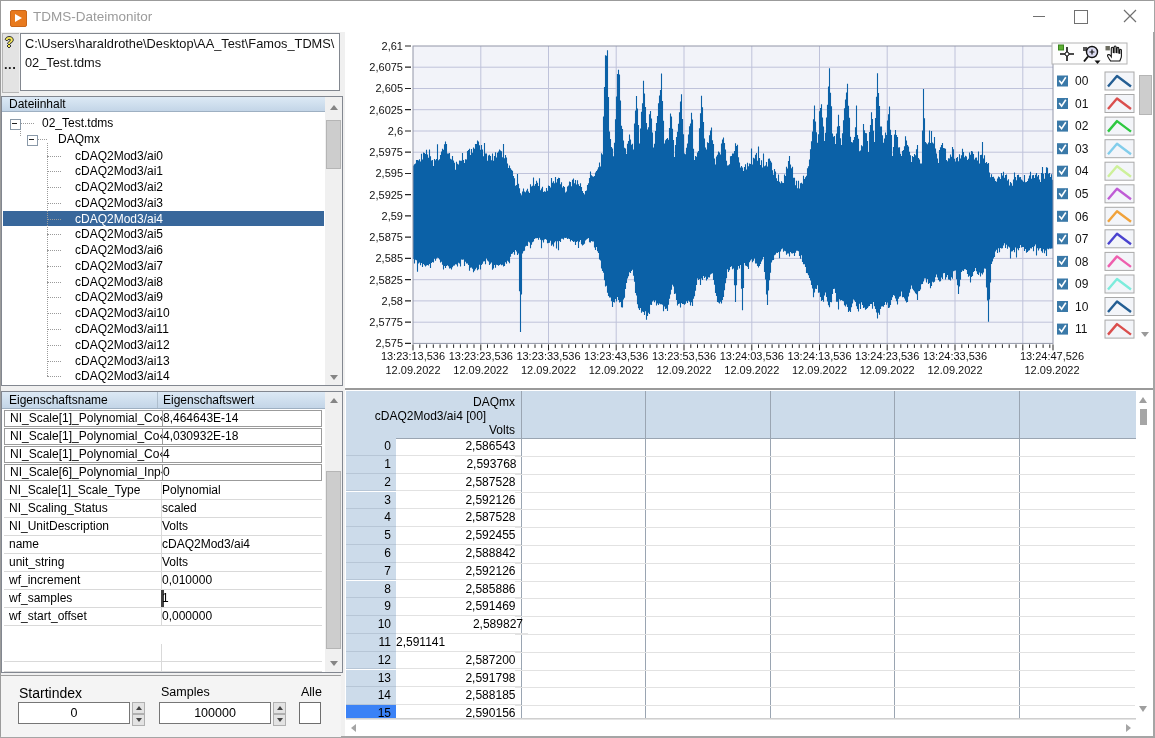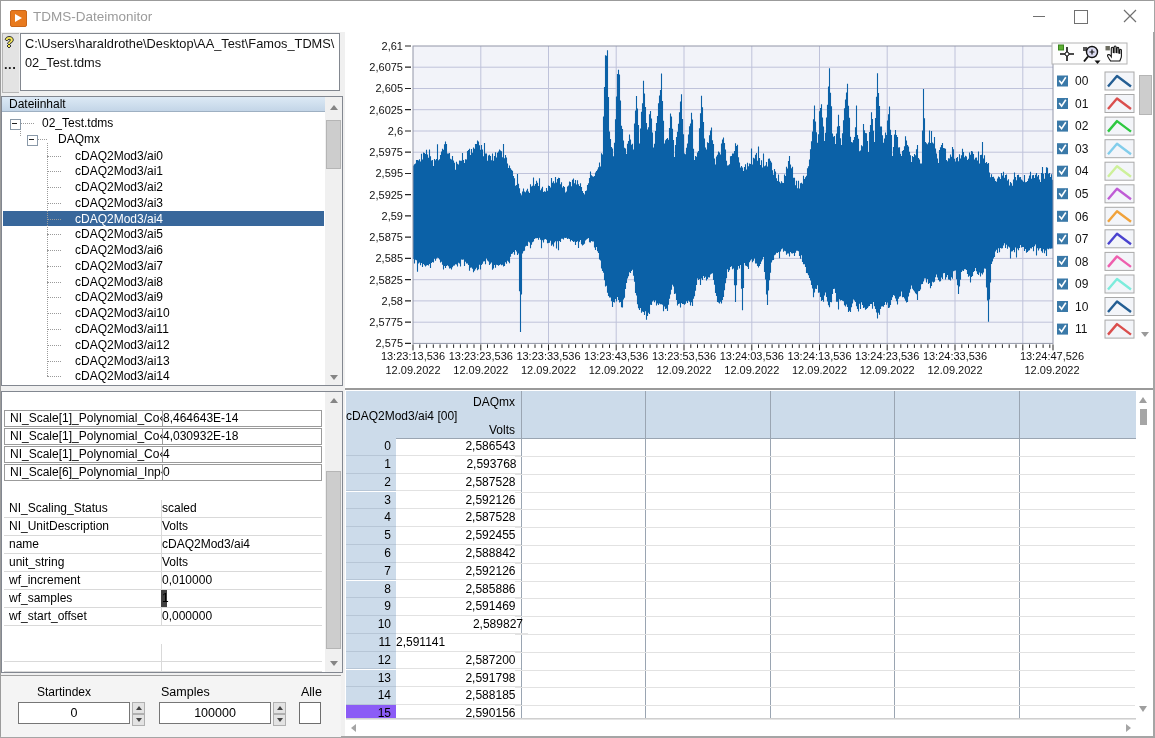--- a/index.html
+++ b/index.html
@@ -81,36 +81,45 @@
     <div style="position:absolute;left:25px;top:38px;width:9px;height:9px;background:#fff;border:1px solid #8a99a8"></div>
     <div style="position:absolute;left:27px;top:42px;width:5px;height:1px;background:#222"></div>
   <div class="sb" style="right:0;top:0;width:17px;bottom:0">
     <div class="arr" style="left:4.5px;top:8px;border-bottom:5px solid #858585;border-left:4px solid transparent;border-right:4px solid transparent"></div>
     <div class="sbthumb" style="left:1px;top:23px;width:13px;height:47px"></div>
     <div class="arr" style="left:4.5px;bottom:5px;border-top:5px solid #858585;border-left:4px solid transparent;border-right:4px solid transparent"></div>
   </div>
 </div>
 
 <div class="panel" style="left:1px;top:391px;width:340px;height:280px;font-size:12px">
+  <div class="bluehdr" style="position:absolute;left:0;top:0;right:0;height:16px;border-bottom:1px solid #9eb0c2">
+    <div style="position:absolute;left:7px;line-height:16px">Eigenschaftsname</div>
+    <div style="position:absolute;left:155px;top:0;bottom:0;width:1px;background:#aebecd"></div>
+    <div style="position:absolute;left:161px;line-height:16px">Eigenschaftswert</div>
+  </div>
   <div style="position:absolute;left:2px;right:20px;top:18px;height:15px;border:1px solid #9b9b9b;background:#fff">
 <div style="position:absolute;left:0;top:0;bottom:0;width:152px;border-right:1px solid #9b9b9b;padding-left:5px;line-height:15px;overflow:hidden;white-space:nowrap">NI_Scale[1]_Polynomial_Co‹</div>
 <div style="position:absolute;left:158px;top:0;line-height:15px;white-space:nowrap">8,464643E-14</div>
     </div>
     <div style="position:absolute;left:2px;right:20px;top:36px;height:15px;border:1px solid #9b9b9b;background:#fff">
 <div style="position:absolute;left:0;top:0;bottom:0;width:152px;border-right:1px solid #9b9b9b;padding-left:5px;line-height:15px;overflow:hidden;white-space:nowrap">NI_Scale[1]_Polynomial_Co‹</div>
 <div style="position:absolute;left:158px;top:0;line-height:15px;white-space:nowrap">4,030932E-18</div>
     </div>
     <div style="position:absolute;left:2px;right:20px;top:54px;height:15px;border:1px solid #9b9b9b;background:#fff">
 <div style="position:absolute;left:0;top:0;bottom:0;width:152px;border-right:1px solid #9b9b9b;padding-left:5px;line-height:15px;overflow:hidden;white-space:nowrap">NI_Scale[1]_Polynomial_Co‹</div>
 <div style="position:absolute;left:158px;top:0;line-height:15px;white-space:nowrap">4</div>
     </div>
     <div style="position:absolute;left:2px;right:20px;top:72px;height:15px;border:1px solid #9b9b9b;background:#fff">
 <div style="position:absolute;left:0;top:0;bottom:0;width:152px;border-right:1px solid #9b9b9b;padding-left:5px;line-height:15px;overflow:hidden;white-space:nowrap">NI_Scale[6]_Polynomial_Inp‹</div>
 <div style="position:absolute;left:158px;top:0;line-height:15px;white-space:nowrap">0</div>
     </div>
+    <div style="position:absolute;left:2px;right:20px;top:90px;height:17px;border-bottom:1px solid #d9d9d9">
+<div style="position:absolute;left:0;top:0;bottom:0;width:152px;border-right:1px solid #d9d9d9;padding-left:5px;line-height:17px;overflow:hidden;white-space:nowrap">NI_Scale[1]_Scale_Type</div>
+<div style="position:absolute;left:158px;top:0;line-height:17px;white-space:nowrap">Polynomial</div>
+    </div>
     <div style="position:absolute;left:2px;right:20px;top:108px;height:17px;border-bottom:1px solid #d9d9d9">
 <div style="position:absolute;left:0;top:0;bottom:0;width:152px;border-right:1px solid #d9d9d9;padding-left:5px;line-height:17px;overflow:hidden;white-space:nowrap">NI_Scaling_Status</div>
 <div style="position:absolute;left:158px;top:0;line-height:17px;white-space:nowrap">scaled</div>
     </div>
     <div style="position:absolute;left:2px;right:20px;top:126px;height:17px;border-bottom:1px solid #d9d9d9">
 <div style="position:absolute;left:0;top:0;bottom:0;width:152px;border-right:1px solid #d9d9d9;padding-left:5px;line-height:17px;overflow:hidden;white-space:nowrap">NI_UnitDescription</div>
 <div style="position:absolute;left:158px;top:0;line-height:17px;white-space:nowrap">Volts</div>
     </div>
     <div style="position:absolute;left:2px;right:20px;top:144px;height:17px;border-bottom:1px solid #d9d9d9">
 <div style="position:absolute;left:0;top:0;bottom:0;width:152px;border-right:1px solid #d9d9d9;padding-left:5px;line-height:17px;overflow:hidden;white-space:nowrap">name</div>
@@ -118,21 +127,21 @@
     </div>
     <div style="position:absolute;left:2px;right:20px;top:162px;height:17px;border-bottom:1px solid #d9d9d9">
 <div style="position:absolute;left:0;top:0;bottom:0;width:152px;border-right:1px solid #d9d9d9;padding-left:5px;line-height:17px;overflow:hidden;white-space:nowrap">unit_string</div>
 <div style="position:absolute;left:158px;top:0;line-height:17px;white-space:nowrap">Volts</div>
     </div>
     <div style="position:absolute;left:2px;right:20px;top:180px;height:17px;border-bottom:1px solid #d9d9d9">
 <div style="position:absolute;left:0;top:0;bottom:0;width:152px;border-right:1px solid #d9d9d9;padding-left:5px;line-height:17px;overflow:hidden;white-space:nowrap">wf_increment</div>
 <div style="position:absolute;left:158px;top:0;line-height:17px;white-space:nowrap">0,010000</div>
     </div>
     <div style="position:absolute;left:2px;right:20px;top:198px;height:17px;border-bottom:1px solid #d9d9d9">
-<div style="position:absolute;left:0;top:0;bottom:0;width:152px;border-right:6px solid #404040;padding-left:5px;line-height:17px;overflow:hidden;white-space:nowrap">wf_samples</div>
+<div style="position:absolute;left:0;top:0;bottom:0;width:152px;border-right:3px solid #404040;padding-left:5px;line-height:17px;overflow:hidden;white-space:nowrap">wf_samples</div>
 <div style="position:absolute;left:158px;top:0;line-height:17px;white-space:nowrap">1</div>
     </div>
     <div style="position:absolute;left:2px;right:20px;top:216px;height:17px;border-bottom:1px solid #d9d9d9">
 <div style="position:absolute;left:0;top:0;bottom:0;width:152px;border-right:1px solid #d9d9d9;padding-left:5px;line-height:17px;overflow:hidden;white-space:nowrap">wf_start_offset</div>
 <div style="position:absolute;left:158px;top:0;line-height:17px;white-space:nowrap">0,000000</div>
     </div>
     <div style="position:absolute;left:2px;right:20px;top:252px;height:17px;border-bottom:1px solid #d9d9d9">
 <div style="position:absolute;left:0;top:0;bottom:0;width:152px;border-right:1px solid #d9d9d9;padding-left:5px;line-height:17px;overflow:hidden;white-space:nowrap"></div>
 <div style="position:absolute;left:158px;top:0;line-height:17px;white-space:nowrap"></div>
     </div>
@@ -141,21 +150,21 @@
 <div style="position:absolute;left:158px;top:0;line-height:17px;white-space:nowrap"></div>
     </div>
   <div class="sb" style="right:0;top:0;width:17px;bottom:0">
     <div class="arr" style="left:4.5px;top:6px;border-bottom:5px solid #858585;border-left:4px solid transparent;border-right:4px solid transparent"></div>
     <div class="sbthumb" style="left:1px;top:79px;width:13px;height:176px"></div>
     <div class="arr" style="left:4.5px;bottom:6px;border-top:5px solid #858585;border-left:4px solid transparent;border-right:4px solid transparent"></div>
   </div>
 </div>
 
 <div class="abs" style="left:1px;top:675px;width:340px;height:61px;background:#f4f4f4;border-top:1px solid #9d9d9d">
-  <div class="txt12" style="left:36px;top:9px;font-size:12px">Startindex</div>
+  <div class="txt12" style="left:18px;top:9px;font-size:14px">Startindex</div>
   <div class="abs" style="left:17px;top:26px;width:110px;height:20px;background:#fff;border:1px solid #767676;text-align:center;line-height:20px;font-size:12.5px">0</div>
   <div class="abs" style="left:131px;top:26px;width:11px;height:10px;background:#e3e3e3;border:1px solid #b0b0b0">
       <div class="arr" style="left:2.5px;top:3px;border-bottom:4px solid #444;border-left:3px solid transparent;border-right:3px solid transparent"></div>
     </div>
   <div class="abs" style="left:131px;top:38px;width:11px;height:10px;background:#e3e3e3;border:1px solid #b0b0b0">
       <div class="arr" style="left:2.5px;top:3px;border-top:4px solid #444;border-left:3px solid transparent;border-right:3px solid transparent"></div>
     </div>
   <div class="txt12" style="left:160px;top:9px;font-size:12.5px">Samples</div>
   <div class="abs" style="left:158px;top:26px;width:110px;height:20px;background:#fff;border:1px solid #767676;text-align:center;line-height:20px;font-size:12.5px">100000</div>
   <div class="abs" style="left:272px;top:26px;width:11px;height:10px;background:#e3e3e3;border:1px solid #b0b0b0">
@@ -288,21 +297,21 @@
 <div class="sb" style="left:1138px;top:64px;width:15px;height:282px;background:#fff">
   <div class="sbthumb" style="left:1px;top:11px;width:11px;height:38px"></div>
   <div class="arr" style="left:3px;top:268px;border-top:5px solid #9a9a9a;border-left:4.5px solid transparent;border-right:4.5px solid transparent"></div>
 </div>
 
 <div class="abs" style="left:345px;top:388px;width:808px;height:2px;background:#9a9a9a"></div>
 
 <div class="abs" style="left:345px;top:390px;width:808px;height:346px;background:#fff;font-size:12px">
   <div style="position:absolute;left:1px;top:1px;width:790px;height:47.3px;background:#ccdbea;border-bottom:1px solid #9aa5b2">
     <div style="position:absolute;left:0;width:169px;top:4px;text-align:right">DAQmx</div>
-    <div style="position:absolute;left:0;width:169px;top:18px;text-align:left">cDAQ2Mod3/ai4 [00]</div>
+    <div style="position:absolute;left:0;width:169px;top:18px;text-align:center">cDAQ2Mod3/ai4 [00]</div>
     <div style="position:absolute;left:0;width:169px;top:32px;text-align:right">Volts</div>
   </div>
   <div style="position:absolute;left:175.5px;top:1px;height:327px;width:1px;background:#9aa5b2"></div>
     <div style="position:absolute;left:300px;top:1px;height:327px;width:1px;background:#9aa5b2"></div>
     <div style="position:absolute;left:424.5px;top:1px;height:327px;width:1px;background:#9aa5b2"></div>
     <div style="position:absolute;left:549px;top:1px;height:327px;width:1px;background:#9aa5b2"></div>
     <div style="position:absolute;left:673.5px;top:1px;height:327px;width:1px;background:#9aa5b2"></div>
   <div style="position:absolute;left:170px;right:18px;top:65.9px;height:1px;background:#e2e2e2"></div>
     <div style="position:absolute;left:170px;right:18px;top:83.7px;height:1px;background:#e2e2e2"></div>
     <div style="position:absolute;left:170px;right:18px;top:101.5px;height:1px;background:#e2e2e2"></div>
@@ -341,21 +350,21 @@
     <div style="position:absolute;left:1px;width:50px;top:226.1px;height:17.8px;background:#ccdbea;border-bottom:1px solid #b7c6d6;text-align:right;padding-right:5px;line-height:17px;box-sizing:border-box">10</div>
 <div style="position:absolute;left:51px;width:132px;top:226.1px;height:17.8px;border-bottom:1px solid #e2e2e2;text-align:right;padding-right:5px;line-height:17px;box-sizing:border-box">2,589827</div>
     <div style="position:absolute;left:1px;width:50px;top:243.9px;height:17.8px;background:#ccdbea;border-bottom:1px solid #b7c6d6;text-align:right;padding-right:5px;line-height:17px;box-sizing:border-box">11</div>
 <div style="position:absolute;left:51px;width:124.5px;top:243.9px;height:17.8px;border-bottom:1px solid #e2e2e2;text-align:left;padding-right:5px;line-height:17px;box-sizing:border-box">2,591141</div>
     <div style="position:absolute;left:1px;width:50px;top:261.7px;height:17.8px;background:#ccdbea;border-bottom:1px solid #b7c6d6;text-align:right;padding-right:5px;line-height:17px;box-sizing:border-box">12</div>
 <div style="position:absolute;left:51px;width:124.5px;top:261.7px;height:17.8px;border-bottom:1px solid #e2e2e2;text-align:right;padding-right:5px;line-height:17px;box-sizing:border-box">2,587200</div>
     <div style="position:absolute;left:1px;width:50px;top:279.5px;height:17.8px;background:#ccdbea;border-bottom:1px solid #b7c6d6;text-align:right;padding-right:5px;line-height:17px;box-sizing:border-box">13</div>
 <div style="position:absolute;left:51px;width:124.5px;top:279.5px;height:17.8px;border-bottom:1px solid #e2e2e2;text-align:right;padding-right:5px;line-height:17px;box-sizing:border-box">2,591798</div>
     <div style="position:absolute;left:1px;width:50px;top:297.3px;height:17.8px;background:#ccdbea;border-bottom:1px solid #b7c6d6;text-align:right;padding-right:5px;line-height:17px;box-sizing:border-box">14</div>
 <div style="position:absolute;left:51px;width:124.5px;top:297.3px;height:17.8px;border-bottom:1px solid #e2e2e2;text-align:right;padding-right:5px;line-height:17px;box-sizing:border-box">2,588185</div>
-    <div style="position:absolute;left:1px;width:50px;top:315.1px;height:17.8px;background:#8b5cf6;border-bottom:1px solid #b7c6d6;text-align:right;padding-right:5px;line-height:17px;box-sizing:border-box">15</div>
+    <div style="position:absolute;left:1px;width:50px;top:315.1px;height:17.8px;background:#3b82f6;border-bottom:1px solid #b7c6d6;text-align:right;padding-right:5px;line-height:17px;box-sizing:border-box">15</div>
 <div style="position:absolute;left:51px;width:124.5px;top:315.1px;height:17.8px;border-bottom:1px solid #e2e2e2;text-align:right;padding-right:5px;line-height:17px;box-sizing:border-box">2,590156</div>
   <div style="position:absolute;left:1px;top:328px;right:17px;height:1px;background:#cfcfcf"></div>
   <div class="sb" style="right:1px;top:1px;width:16px;height:327px;background:#fff">
     <div class="arr" style="left:3px;top:6px;border-bottom:6px solid #9f9f9f;border-left:4.5px solid transparent;border-right:4.5px solid transparent"></div>
     <div style="position:absolute;left:4px;top:18px;width:7px;height:16px;background:#a6a6a6"></div>
     <div class="arr" style="left:3px;bottom:6px;border-top:6px solid #9f9f9f;border-left:4.5px solid transparent;border-right:4.5px solid transparent"></div>
   </div>
   <div class="sb" style="left:1px;right:17px;top:329px;height:16px;background:#fff;border-top:1px solid #e4e4e4">
     <div class="arr" style="left:5px;top:4px;border-right:5px solid #a5a5a5;border-top:4.5px solid transparent;border-bottom:4.5px solid transparent"></div>
     <div class="arr" style="right:5px;top:4px;border-left:5px solid #a5a5a5;border-top:4.5px solid transparent;border-bottom:4.5px solid transparent"></div>

